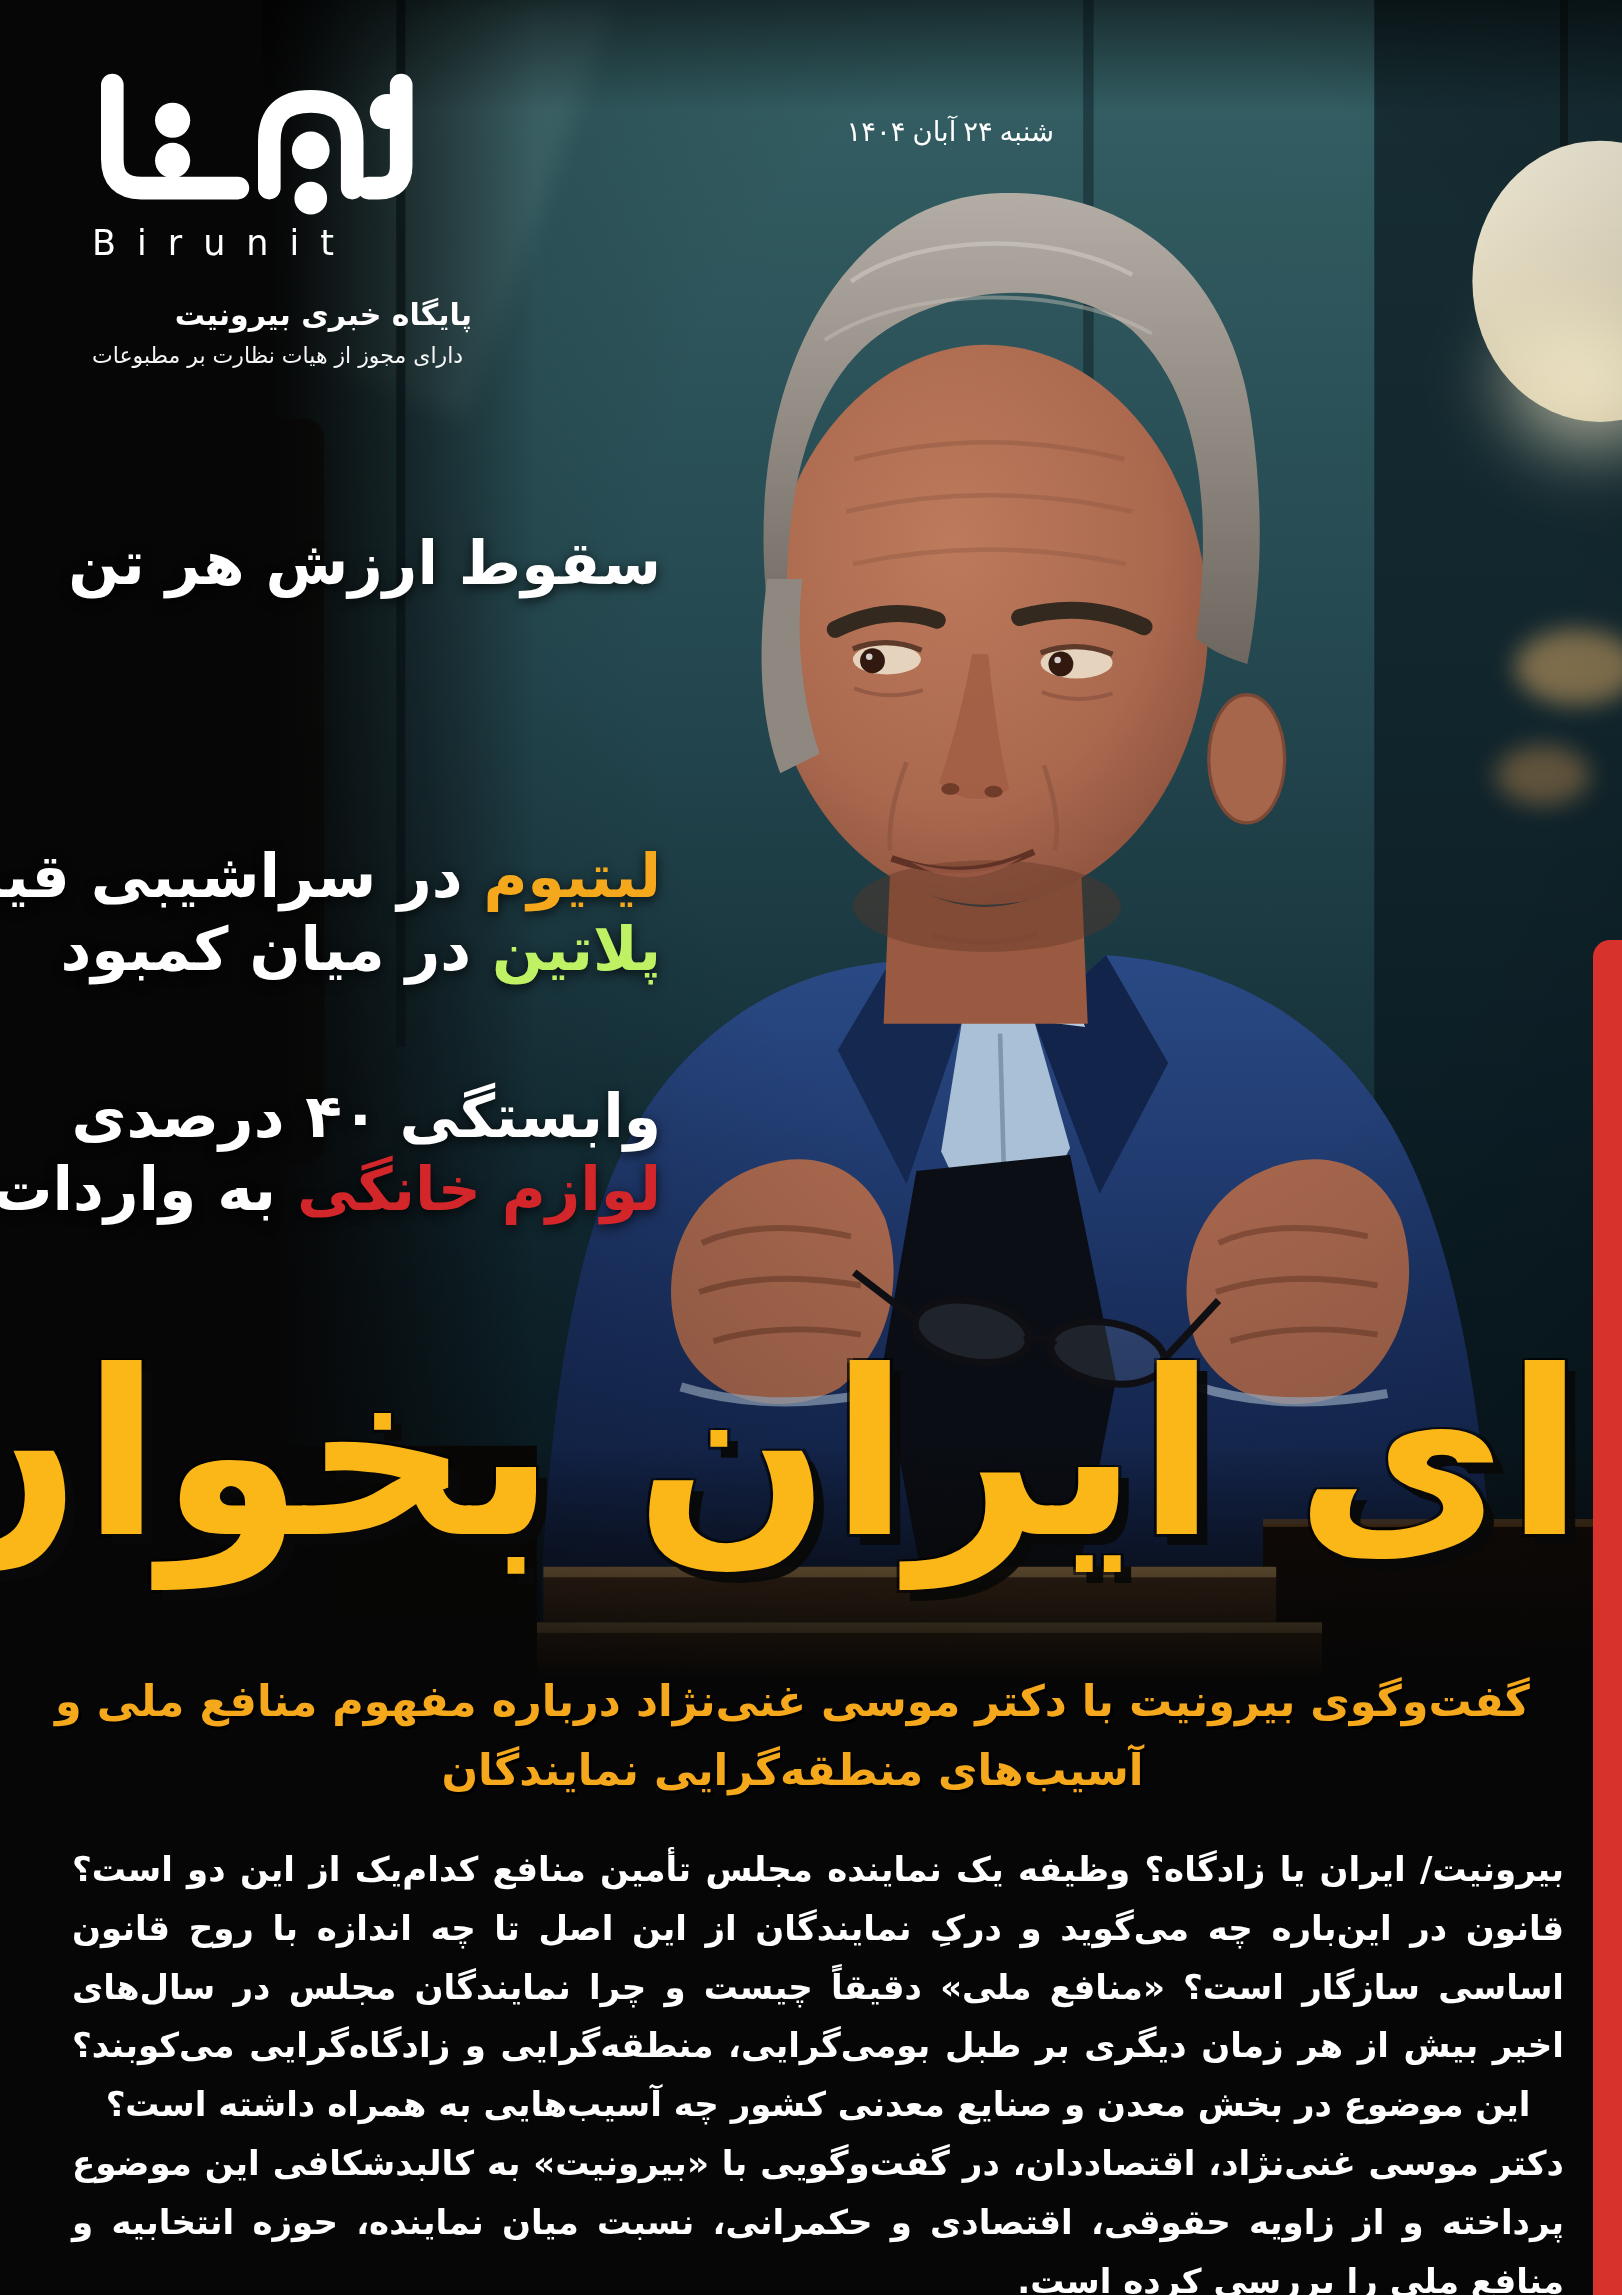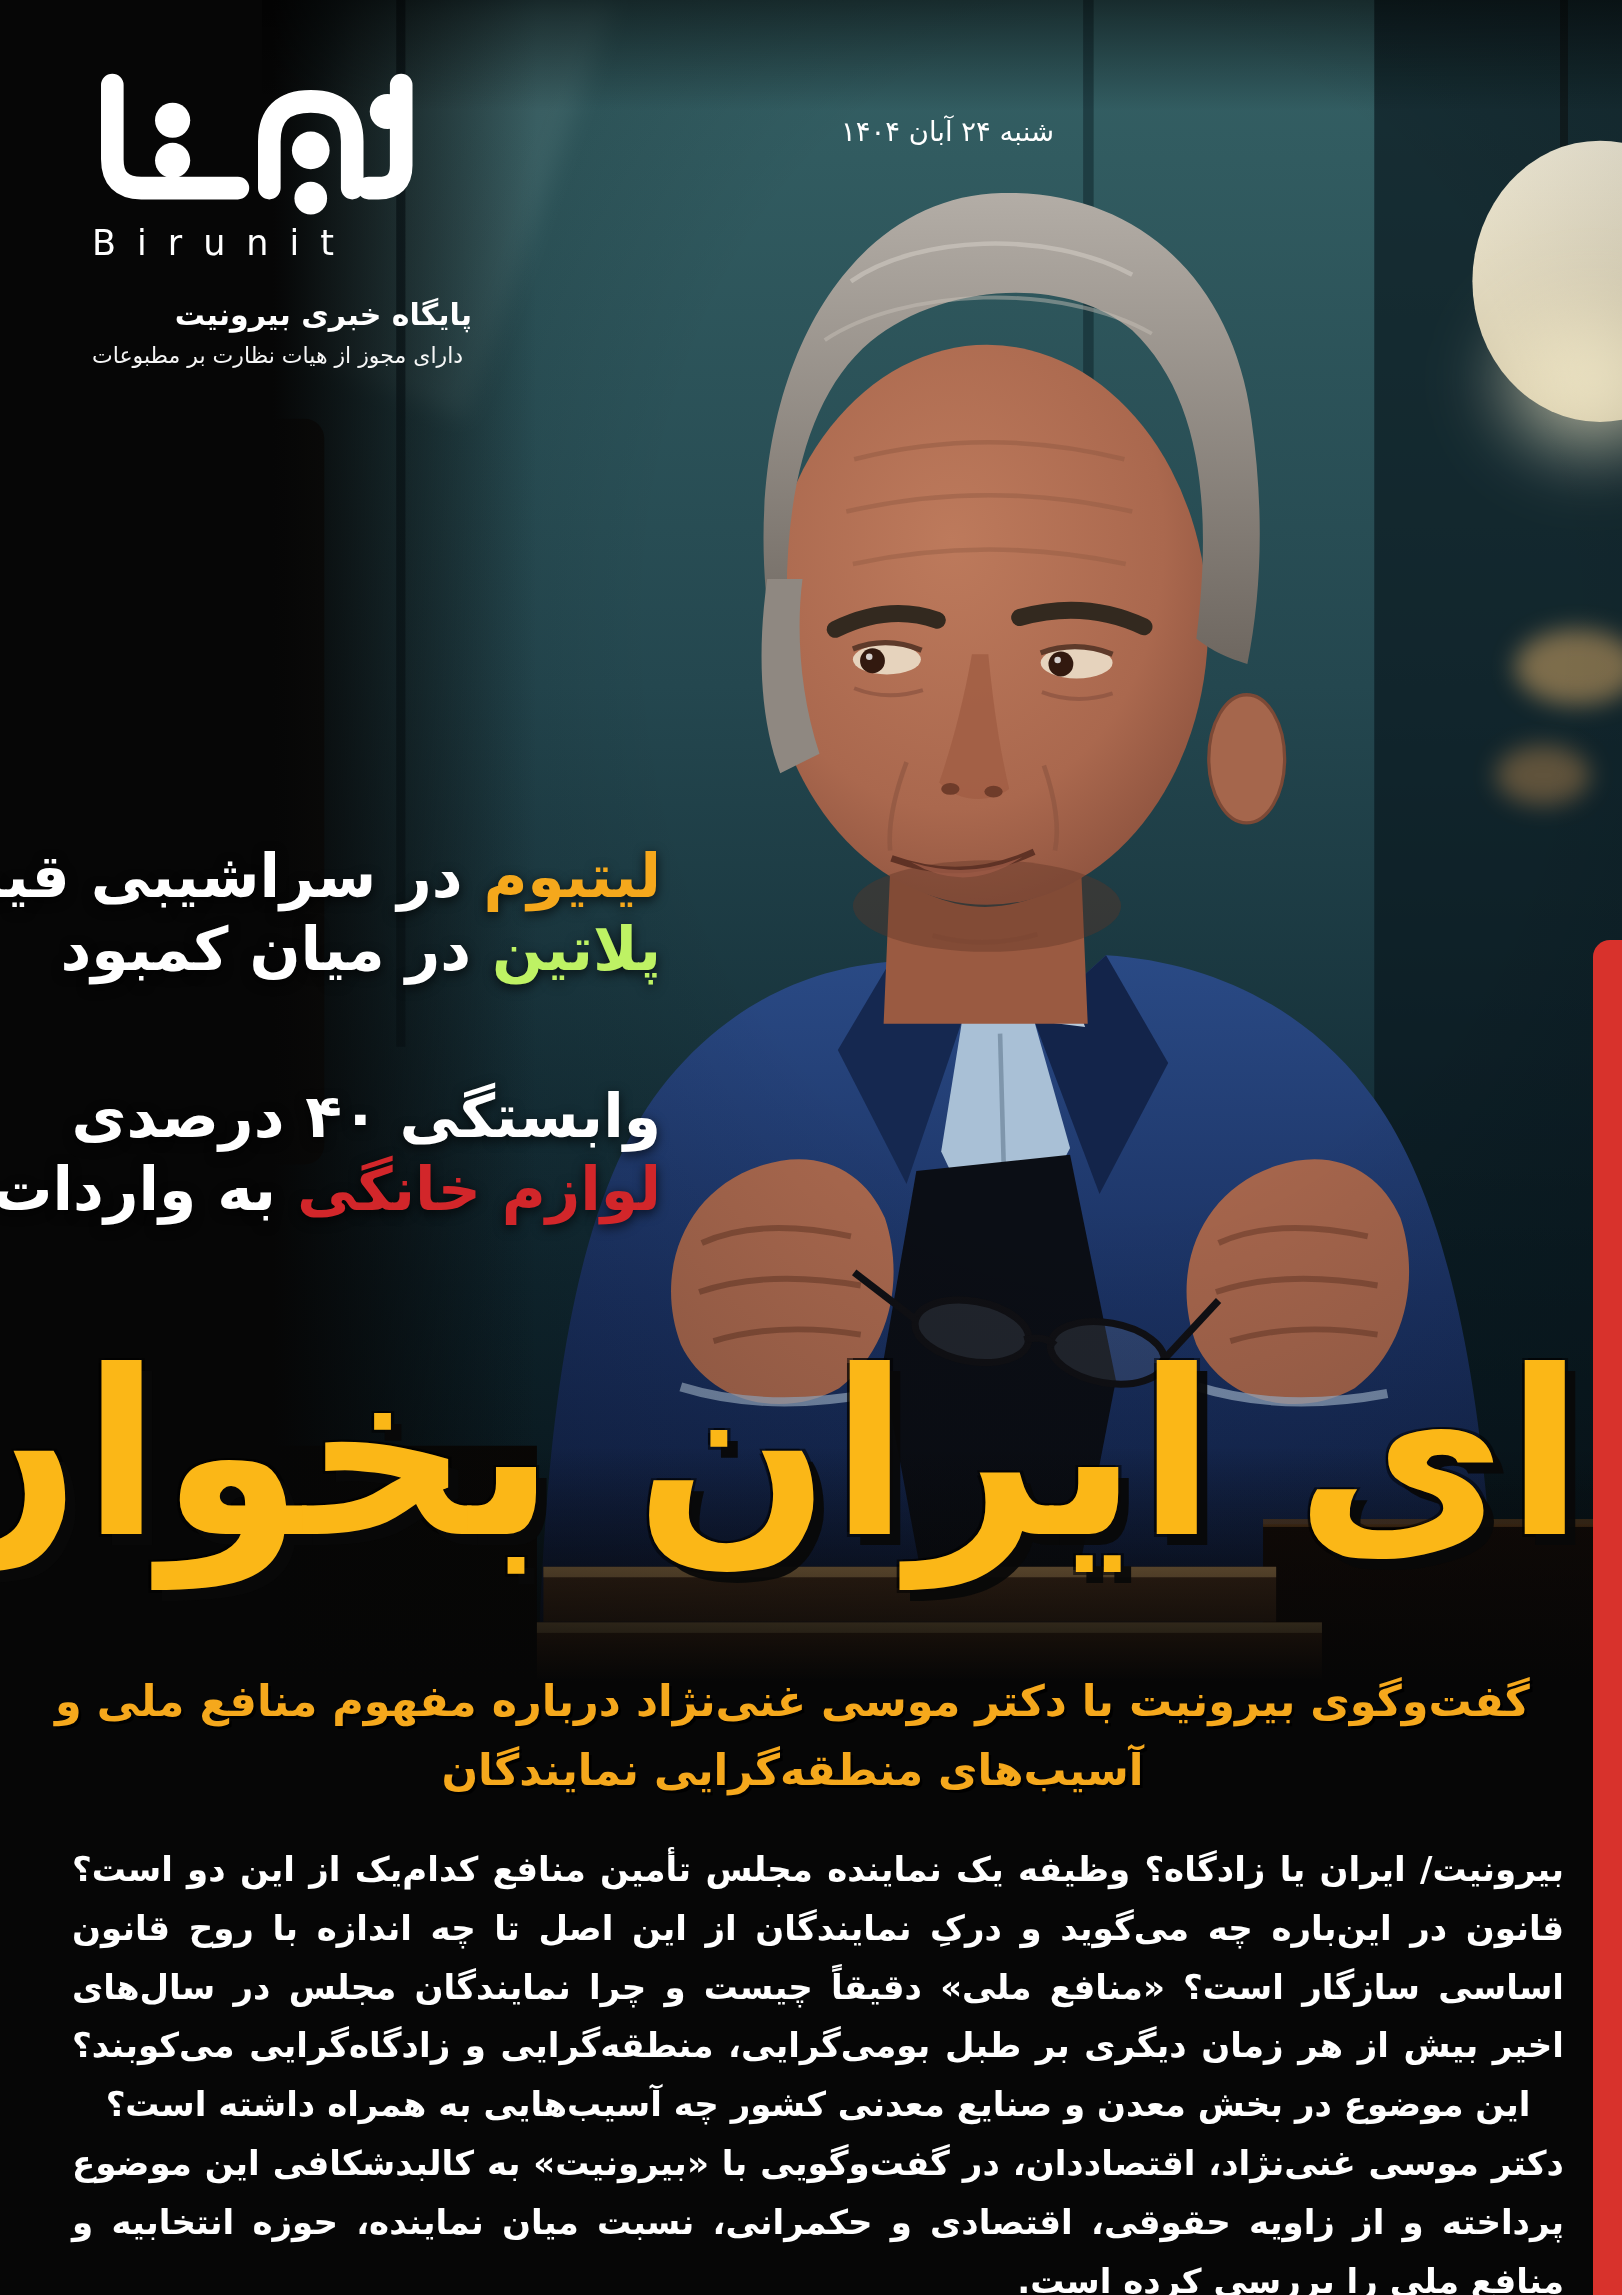--- a/index.html
+++ b/index.html
@@ -20,21 +20,21 @@
     background:linear-gradient(to bottom,rgba(6,6,6,0) 0%,#060606 88%);}
   
   .red-bar{position:absolute;right:0;top:940px;width:30px;height:1356px;z-index:3;
     background:#D8322C;border-top-left-radius:17px;}
   
   .masthead{position:absolute;left:92px;top:65px;width:380px;z-index:4;}
   .logo-mark svg{display:block;width:327px;height:157px;}
   .logo-latin{font-size:35px;letter-spacing:21px;color:#fff;margin-top:1.3px;white-space:nowrap;}
   .tagline{margin-top:34px;font-size:30px;font-weight:700;direction:rtl;text-align:right;}
   .license{margin-top:10.5px;font-size:22px;direction:rtl;text-align:left;opacity:.96;letter-spacing:0.3px;}
-  .issue-date{position:absolute;top:115px;right:569px;font-size:27.5px;direction:rtl;z-index:4;color:#fff;}
+  .issue-date{position:absolute;top:115px;right:569px;font-size:27.5px;direction:rtl;z-index:4;color:#fff;font-family:Liberation Serif, serif;}
   
   .teaser{position:absolute;right:962px;direction:rtl;text-align:right;z-index:4;
     font-size:60px;font-weight:700;line-height:1.22;white-space:nowrap;color:#fff;
     text-shadow:0 3.3px 11.8px rgba(0,0,0,.75);}
   .t1{top:527px;} .t2{top:840px;} .t3{top:1080px;}
   .accent-red{color:#D2262A;} .accent-yellow{color:#F5A81C;} .accent-silver{color:#bef264;margin-top:32px;}
   
   .main-title{position:absolute;left:0;right:39px;top:1327px;margin:0;z-index:5;
     direction:rtl;text-align:center;white-space:nowrap;
     font-size:229px;line-height:1.12;font-weight:700;color:#FBB717;
@@ -205,20 +205,21 @@
       </svg>
     </div>
     <div class="logo-latin">Birunit</div>
     <div class="tagline">پایگاه خبری بیرونیت</div>
     <div class="license">دارای مجوز از هیات نظارت بر مطبوعات</div>
   </header>
 
   <div class="issue-date">شنبه ۲۴ آبان ۱۴۰۴</div>
 
   <div class="teaser t1">
+    <div>سقوط ارزش هر تن</div>
   </div>
 
   <div class="teaser t2">
     <div><span class="accent-yellow">لیتیوم</span><span> در سراشیبی قیمت</span></div>
     <div><span class="accent-silver">پلاتین</span><span> در میان کمبود</span></div>
   </div>
 
   <div class="teaser t3">
     <div>وابستگی ۴۰ درصدی</div>
     <div><span class="accent-red">لوازم خانگی</span><span> به واردات</span></div>

